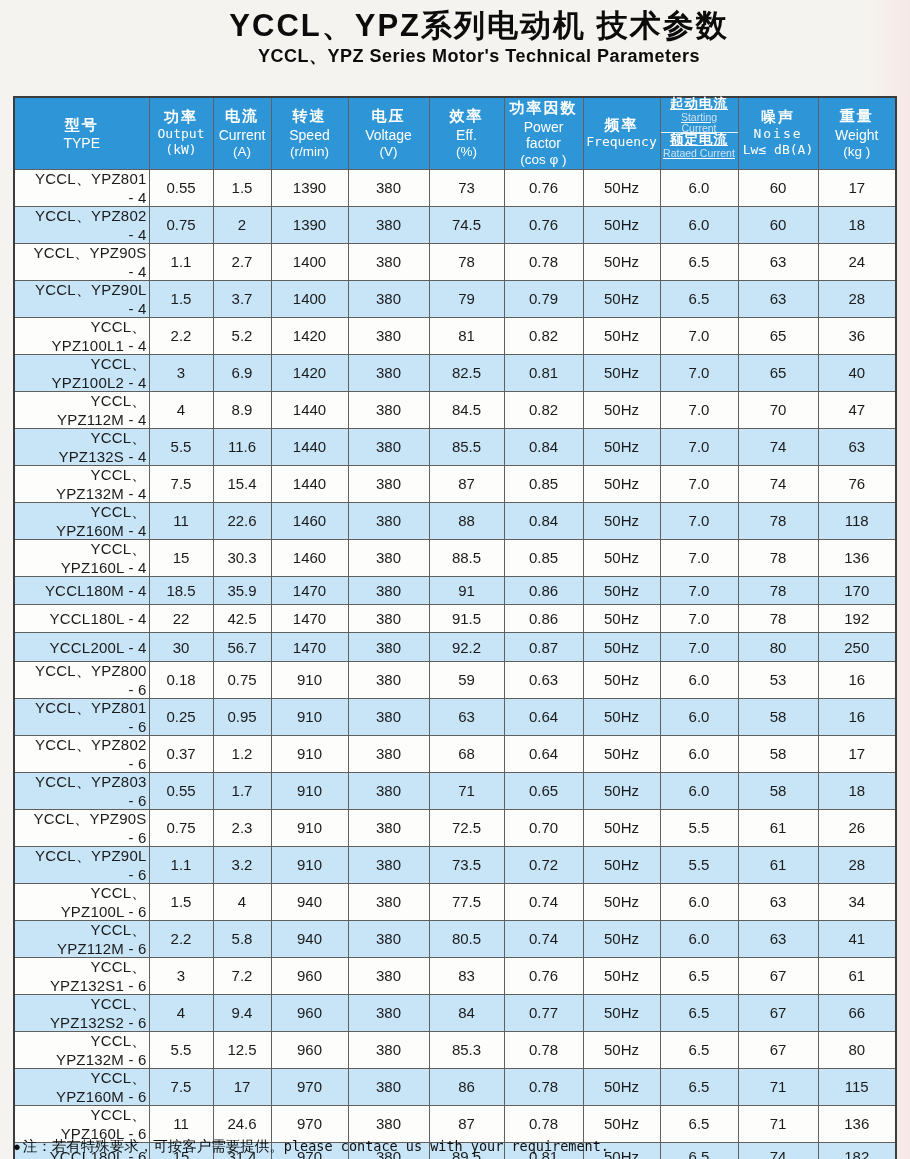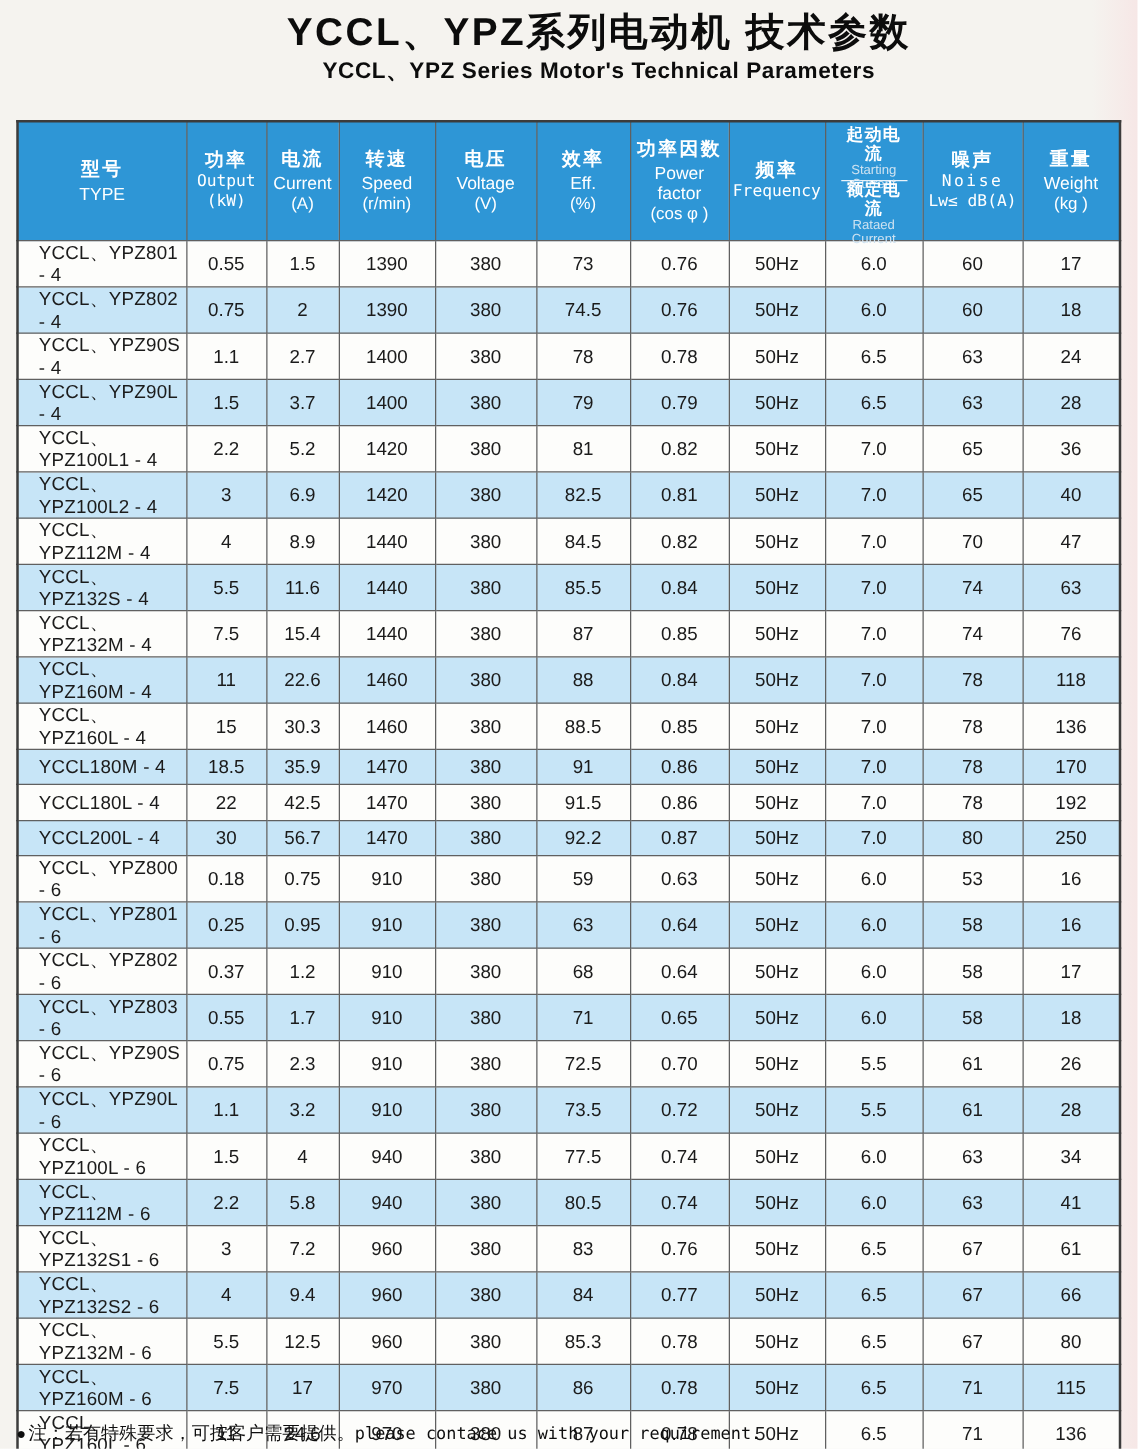--- a/index.html
+++ b/index.html
@@ -72,21 +72,21 @@
   .sc-en { font-size: 10.5px; line-height: 1.05; color: #cde2f1; }
 
   tbody td {
     height: 28.45px;
     text-align: center;
     font-size: 15px;
     color: #1b1b1b;
     padding: 0 2px;
   }
   tbody td.type {
-    text-align: left;
+    text-align: right;
     padding-left: 16px;
     letter-spacing: 0.2px;
   }
   tbody tr:nth-child(odd) td  { background: #fdfdfb; }
   tbody tr:nth-child(even) td { background: #c7e5f7; }
 
   
   .footnote {
     position: absolute;
     left: 13px;
@@ -153,21 +153,21 @@
       </th>
       <th>
         <div class="hz">功率因数</div>
         <div class="he">Power factor</div>
         <div class="hu">(cos φ )</div>
       </th>
       <th class="mono">
         <div class="hz">频率</div>
         <div class="he">Frequency</div>
       </th>
-      <th style="padding:12px;">
+      <th style="padding:0;text-decoration:underline;">
         <div class="sc-top">
           <div class="sc-zh">起动电流</div>
           <div class="sc-en">Starting</div>
           <div class="sc-en">Current</div>
         </div>
         <div class="sc-bot">
           <div class="sc-zh">额定电流</div>
           <div class="sc-en">Rataed Current</div>
         </div>
       </th>

